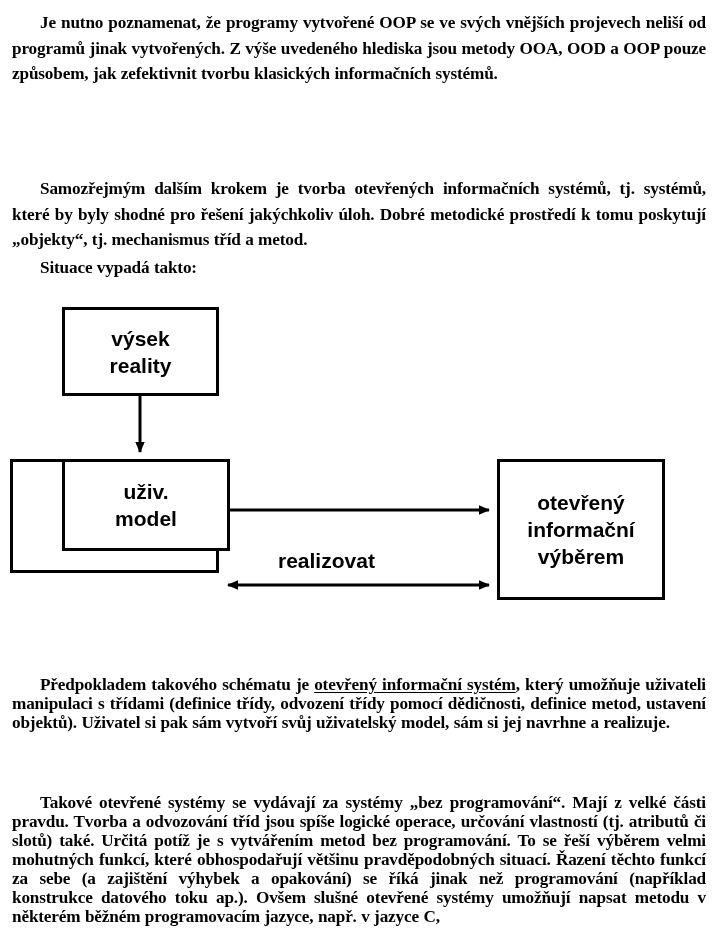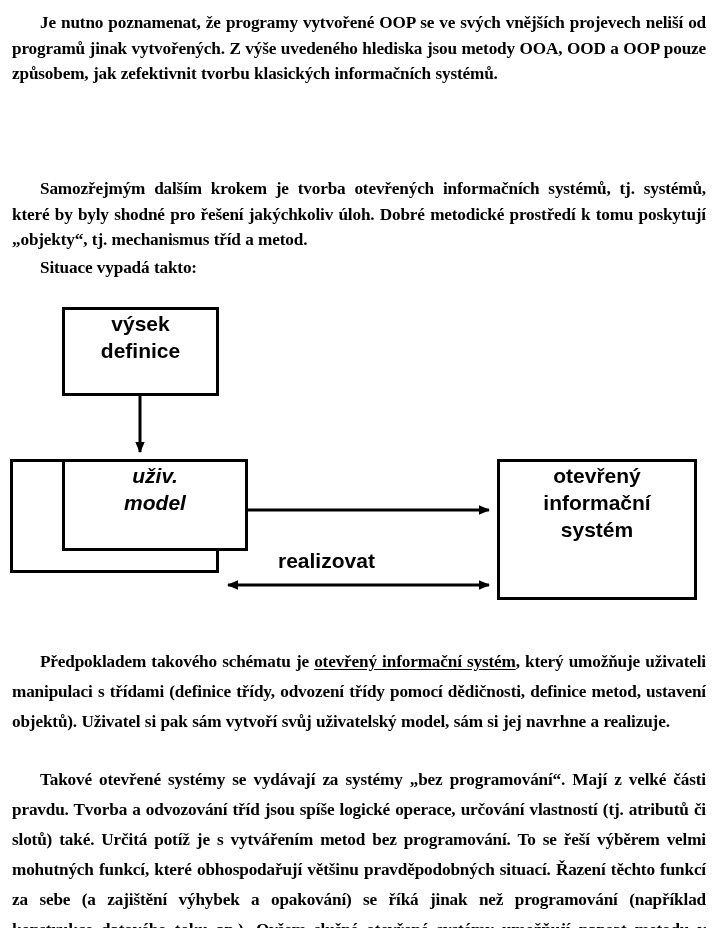--- a/index.html
+++ b/index.html
@@ -27,21 +27,21 @@
     text-align: justify;
     text-indent: 28px;
     font-size: 17.2px;
     line-height: 25.6px;
     font-weight: 700;
     letter-spacing: -0.15px;
     word-spacing: 0.3px;
     -webkit-font-smoothing: none;
   }
 
-  .para.tight { line-height: 30px; }
+  .para.tight { line-height: 19px; margin-top: 28px; }
 
   .emph-underline {
     font-weight: 700;
     text-decoration: underline;
     text-underline-offset: 2px;
   }
 
   
   #diagram {
     position: absolute;
@@ -51,21 +51,21 @@
     height: 928px;
     pointer-events: none;
   }
 
   .dbox {
     position: absolute;
     border: 3px solid #000000;
     background: #ffffff;
     box-sizing: border-box;
     display: flex;
-    align-items: flex-start;
+    align-items: center;
     justify-content: center;
     text-align: center;
     font-family: "Liberation Sans", "DejaVu Sans", sans-serif;
     font-weight: 700;
     font-size: 21px;
     line-height: 27px;
     color: #000000;
   }
 
   
@@ -86,31 +86,30 @@
     justify-content: flex-start;
   }
   #box-uzivatel .lbl {
     padding: 0 0 16px 52px;
   }
 
   
   #box-model {
     left: 62px;
     top: 459px;
-    width: 186px;
+    width: 168px;
     height: 92px;
     z-index: 3;
-    font-style: italic;
   }
 
   
   #box-ois {
     left: 497px;
     top: 459px;
-    width: 200px;
+    width: 168px;
     height: 141px;
   }
 
   .arrow-label {
     position: absolute;
     font-family: "Liberation Sans", "DejaVu Sans", sans-serif;
     font-weight: 700;
     font-size: 21px;
     color: #000000;
     white-space: nowrap;
@@ -155,40 +154,40 @@
       <line x1="140" y1="396" x2="140" y2="452" stroke="#000" stroke-width="3" marker-end="url(#ah)"></line>
 
       <line x1="219" y1="510" x2="489" y2="510" stroke="#000" stroke-width="3" marker-end="url(#ah)"></line>
 
       <line x1="228" y1="585" x2="489" y2="585" stroke="#000" stroke-width="3" marker-end="url(#ah)" marker-start="url(#ahs)"></line>
     </svg>
 
     <div class="dbox" id="box-vysek">
       <span class="lbl">
         <span>výsek</span><br>
-        <span>definice</span>
+        <span>reality</span>
       </span>
     </div>
 
     <div class="dbox" id="box-uzivatel">
       <span class="lbl">uživatel</span>
     </div>
 
     <div class="dbox" id="box-model">
       <span class="lbl">
         <span>uživ.</span><br>
         <span>model</span>
       </span>
     </div>
 
     <div class="dbox" id="box-ois">
       <span class="lbl">
         <span>otevřený</span><br>
         <span>informační</span><br>
-        <span>systém</span>
+        <span>výběrem</span>
       </span>
     </div>
 
 
     <div class="arrow-label" id="lbl-informace">realizovat</div>
 
   </div>
 
   <div class="para tight" style="top:647px;"><span>Předpokladem takového schématu je </span><span class="emph-underline">otevřený informační systém</span><span>, který umožňuje uživateli manipulaci s třídami (definice třídy, odvození třídy pomocí dědičnosti, definice metod, ustavení objektů). Uživatel si pak sám vytvoří svůj uživatelský model, sám si jej navrhne a realizuje.</span></div>
 

